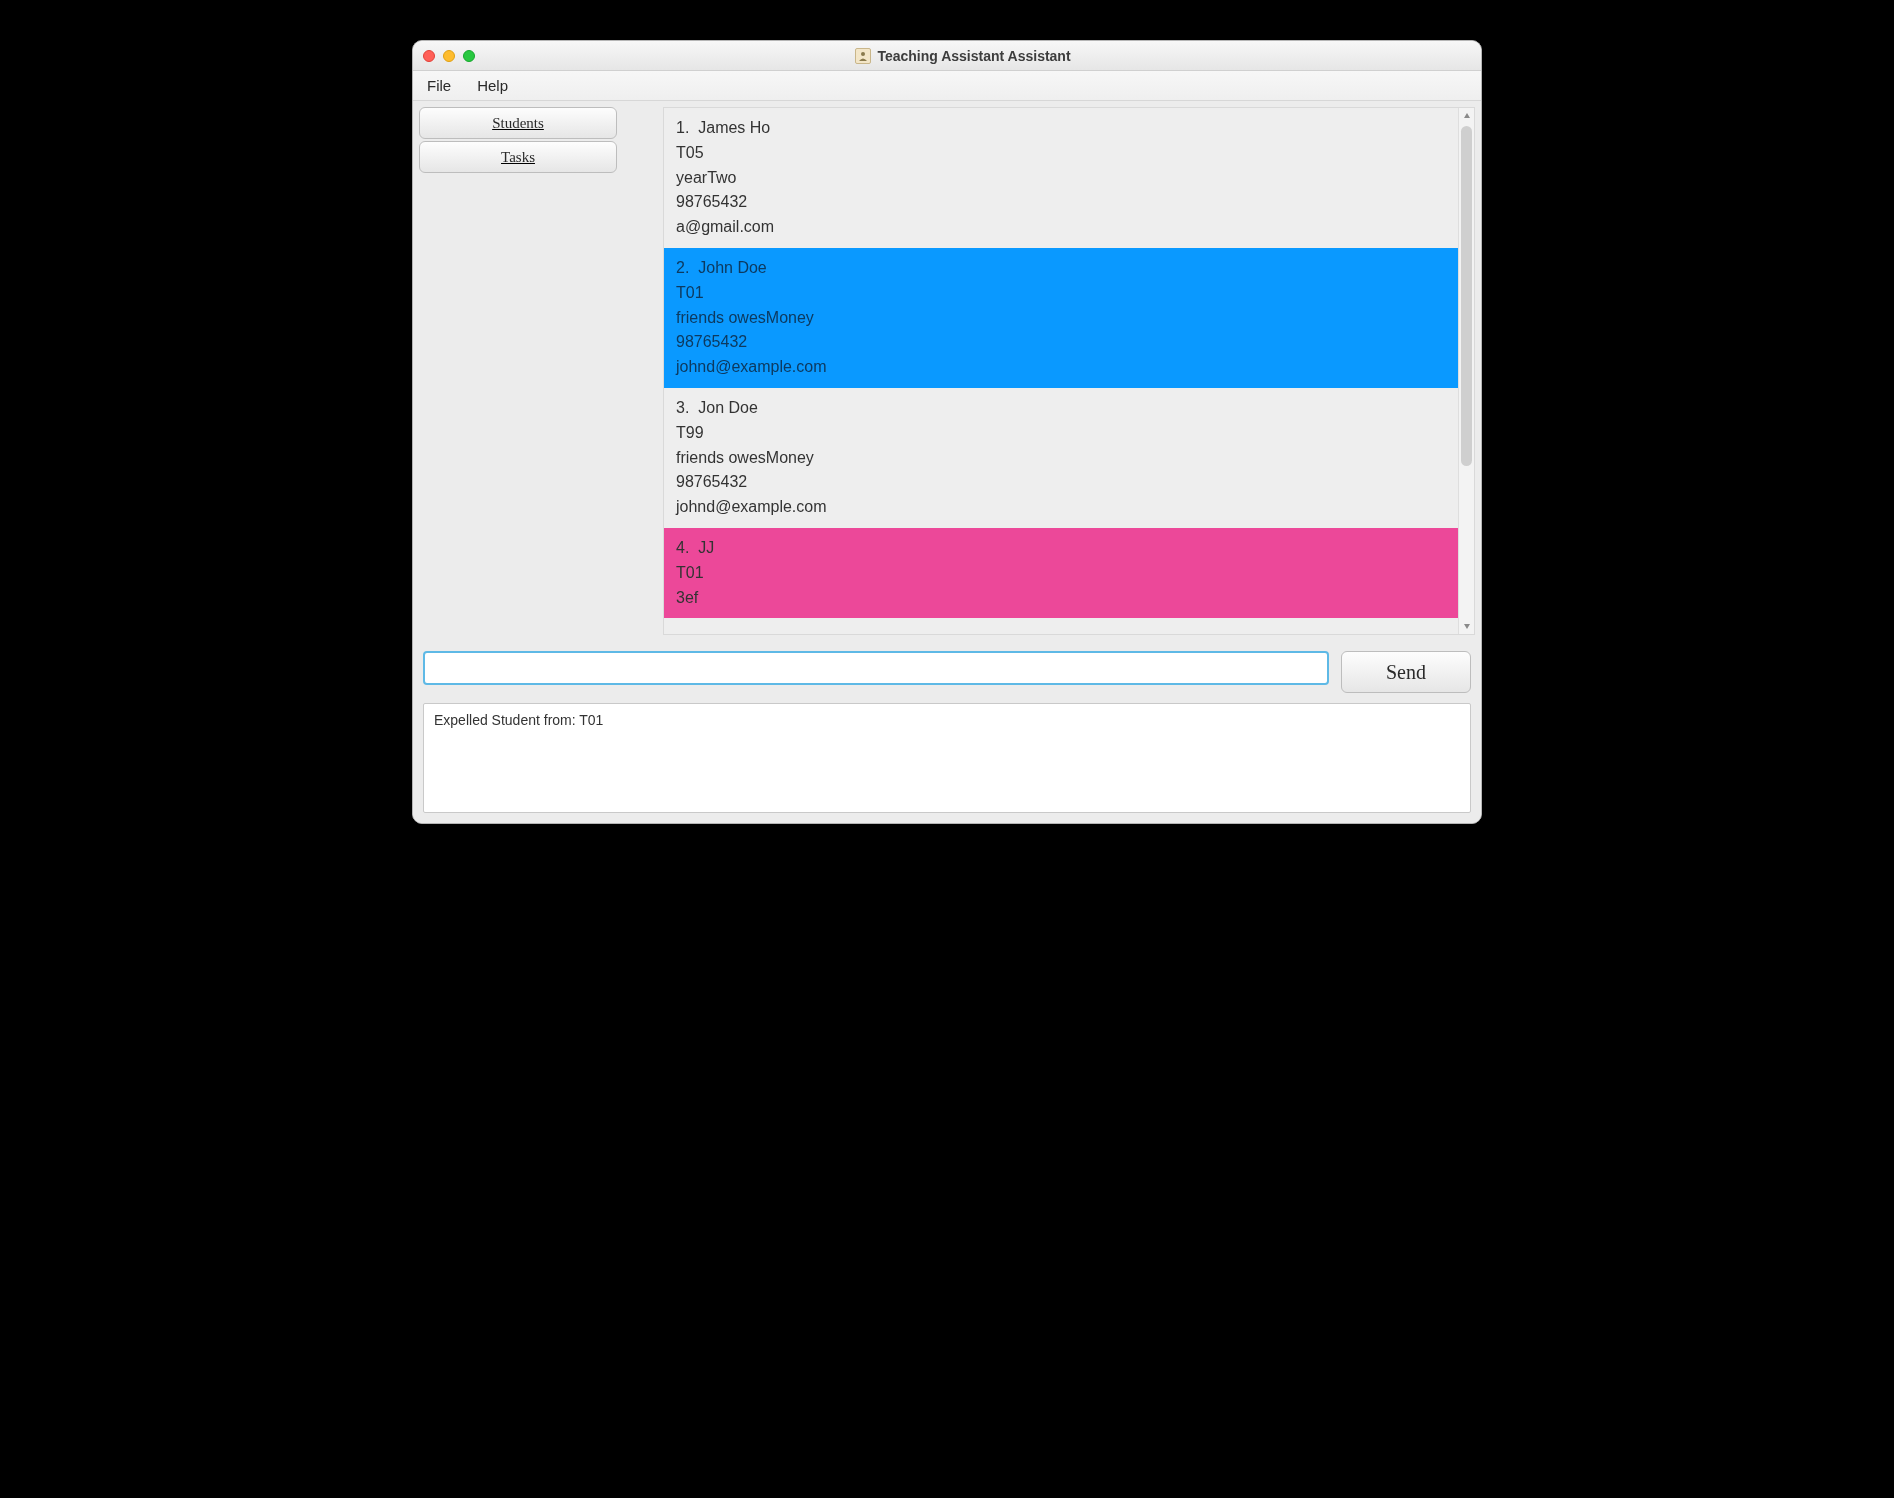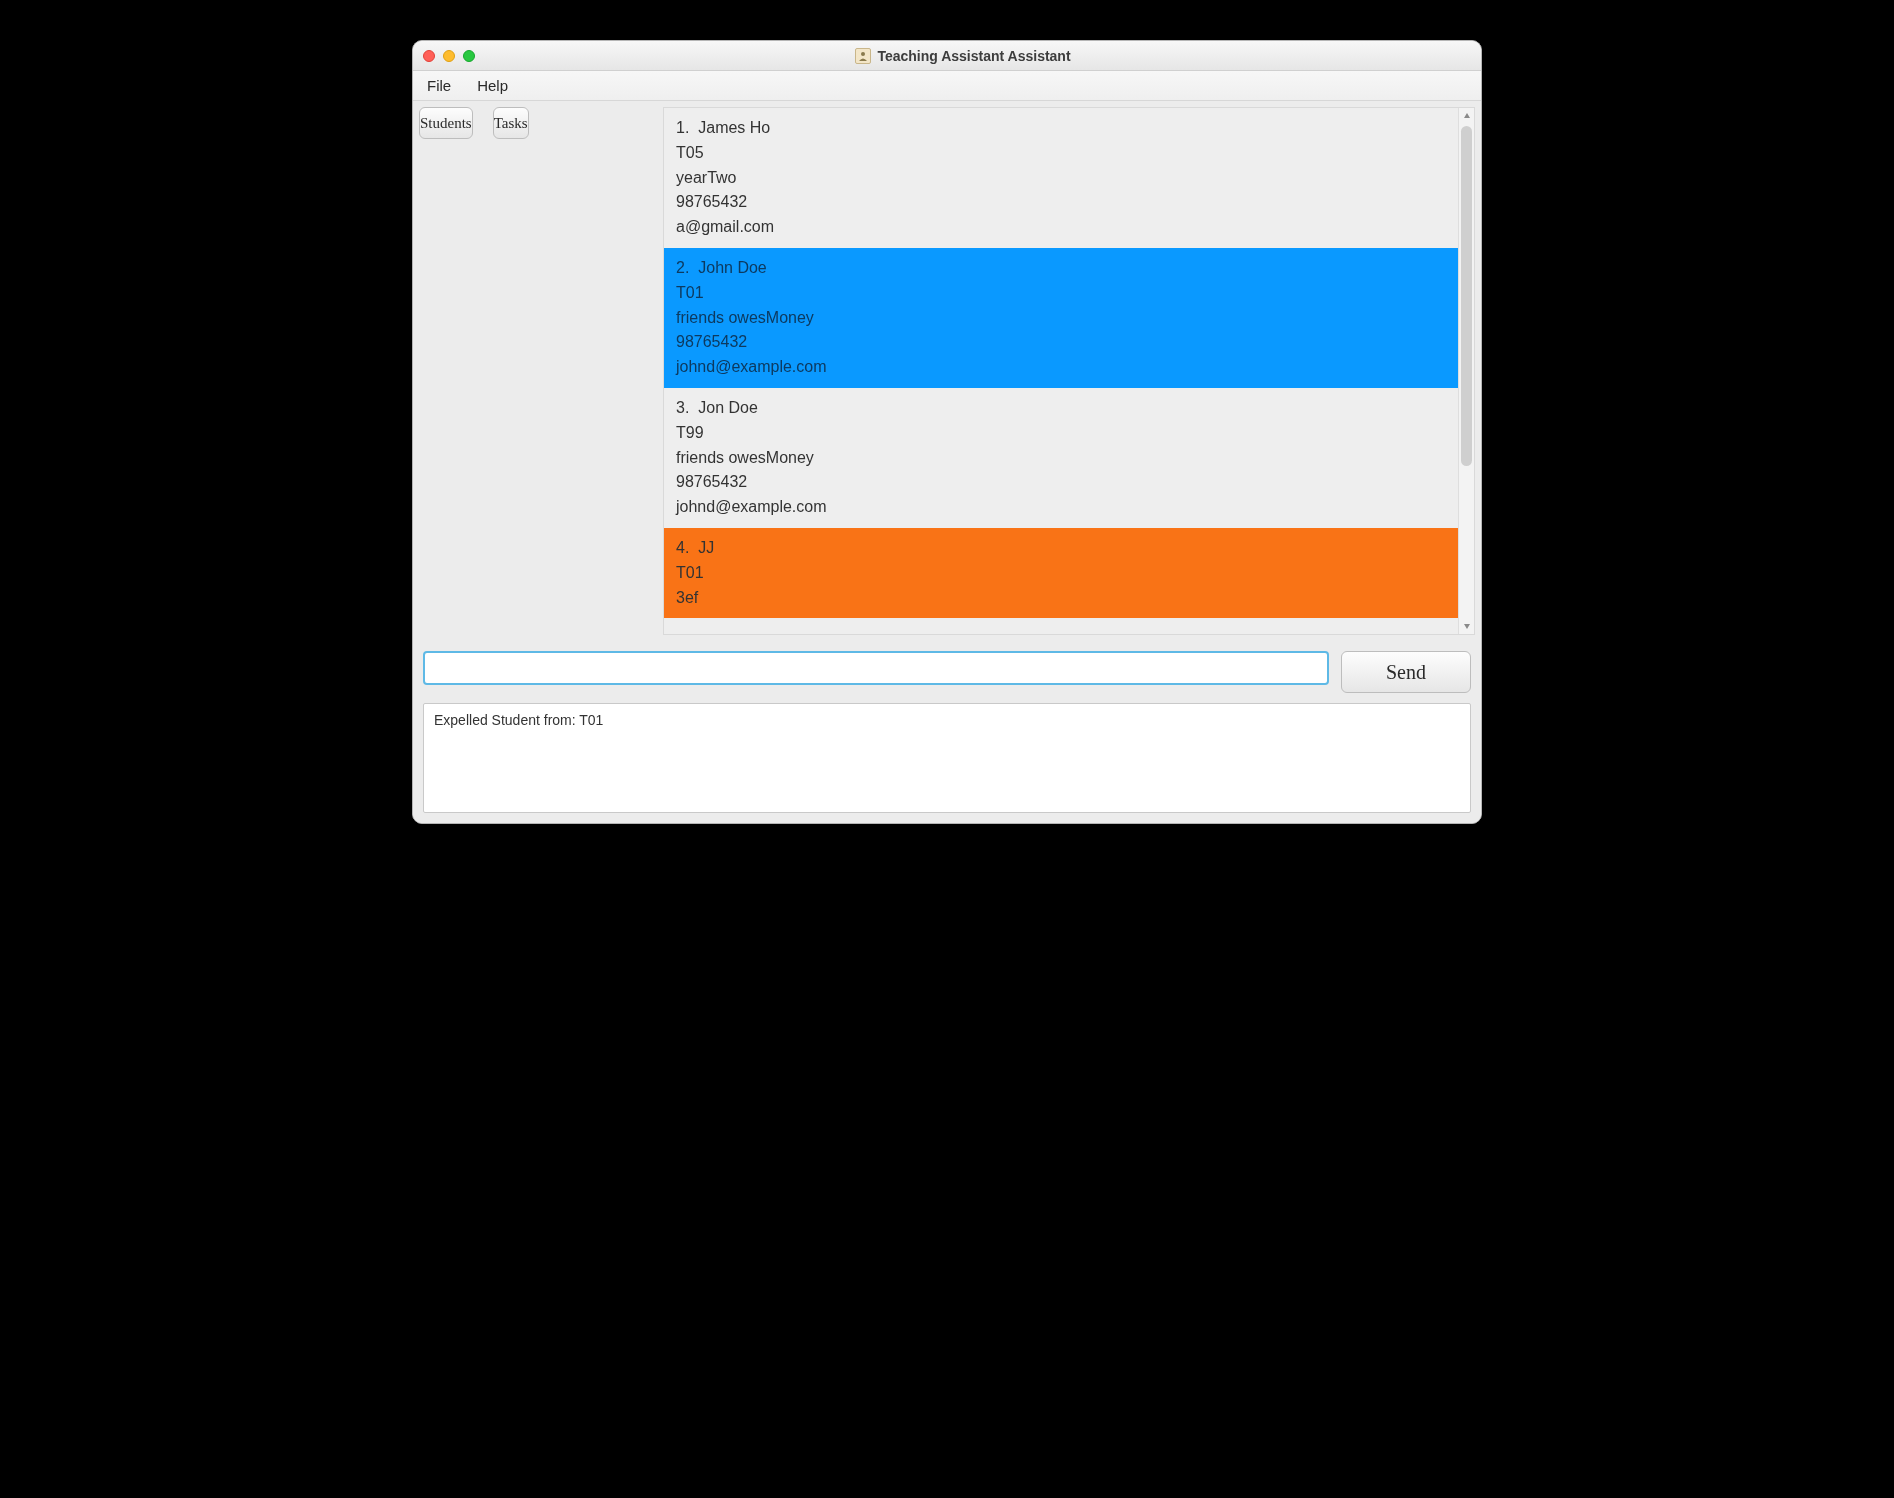--- a/index.html
+++ b/index.html
@@ -84,21 +84,23 @@
   }
   .content {
     display: flex;
     height: 540px;
     background: #ececec;
   }
   .sidebar {
     width: 210px;
     padding: 6px;
     display: flex;
-    gap: 20px;
+    flex-direction: column;
+    gap: 2px;
+    text-decoration: underline;
   }
   .side-btn {
     height: 32px;
     background: linear-gradient(#fdfdfd, #e6e6e6);
     border: 1px solid #bdbdbd;
     border-radius: 6px;
     font-family: "Comic Sans MS", cursive;
     font-size: 15px;
     color: #2a2a2a;
     cursor: default;
@@ -123,21 +125,21 @@
     overflow: hidden;
   }
   .item {
     padding: 8px 12px;
     font-size: 16px;
     line-height: 1.55;
     color: #333;
     border-bottom: 0;
   }
   .item.alt0 { background: #eeeeee; }
-  .item.alt1 { background: #f97316; }
+  .item.alt1 { background: #ec4899; }
   .item.selected { background: #0a99ff; color: #0d3a60; }
   .item .line { white-space: pre; }
   .scrollbar {
     position: absolute;
     right: 0; top: 0; bottom: 0;
     width: 16px;
     background: #f3f3f3;
     border-left: 1px solid #dedede;
   }
   .scroll-arrow {

